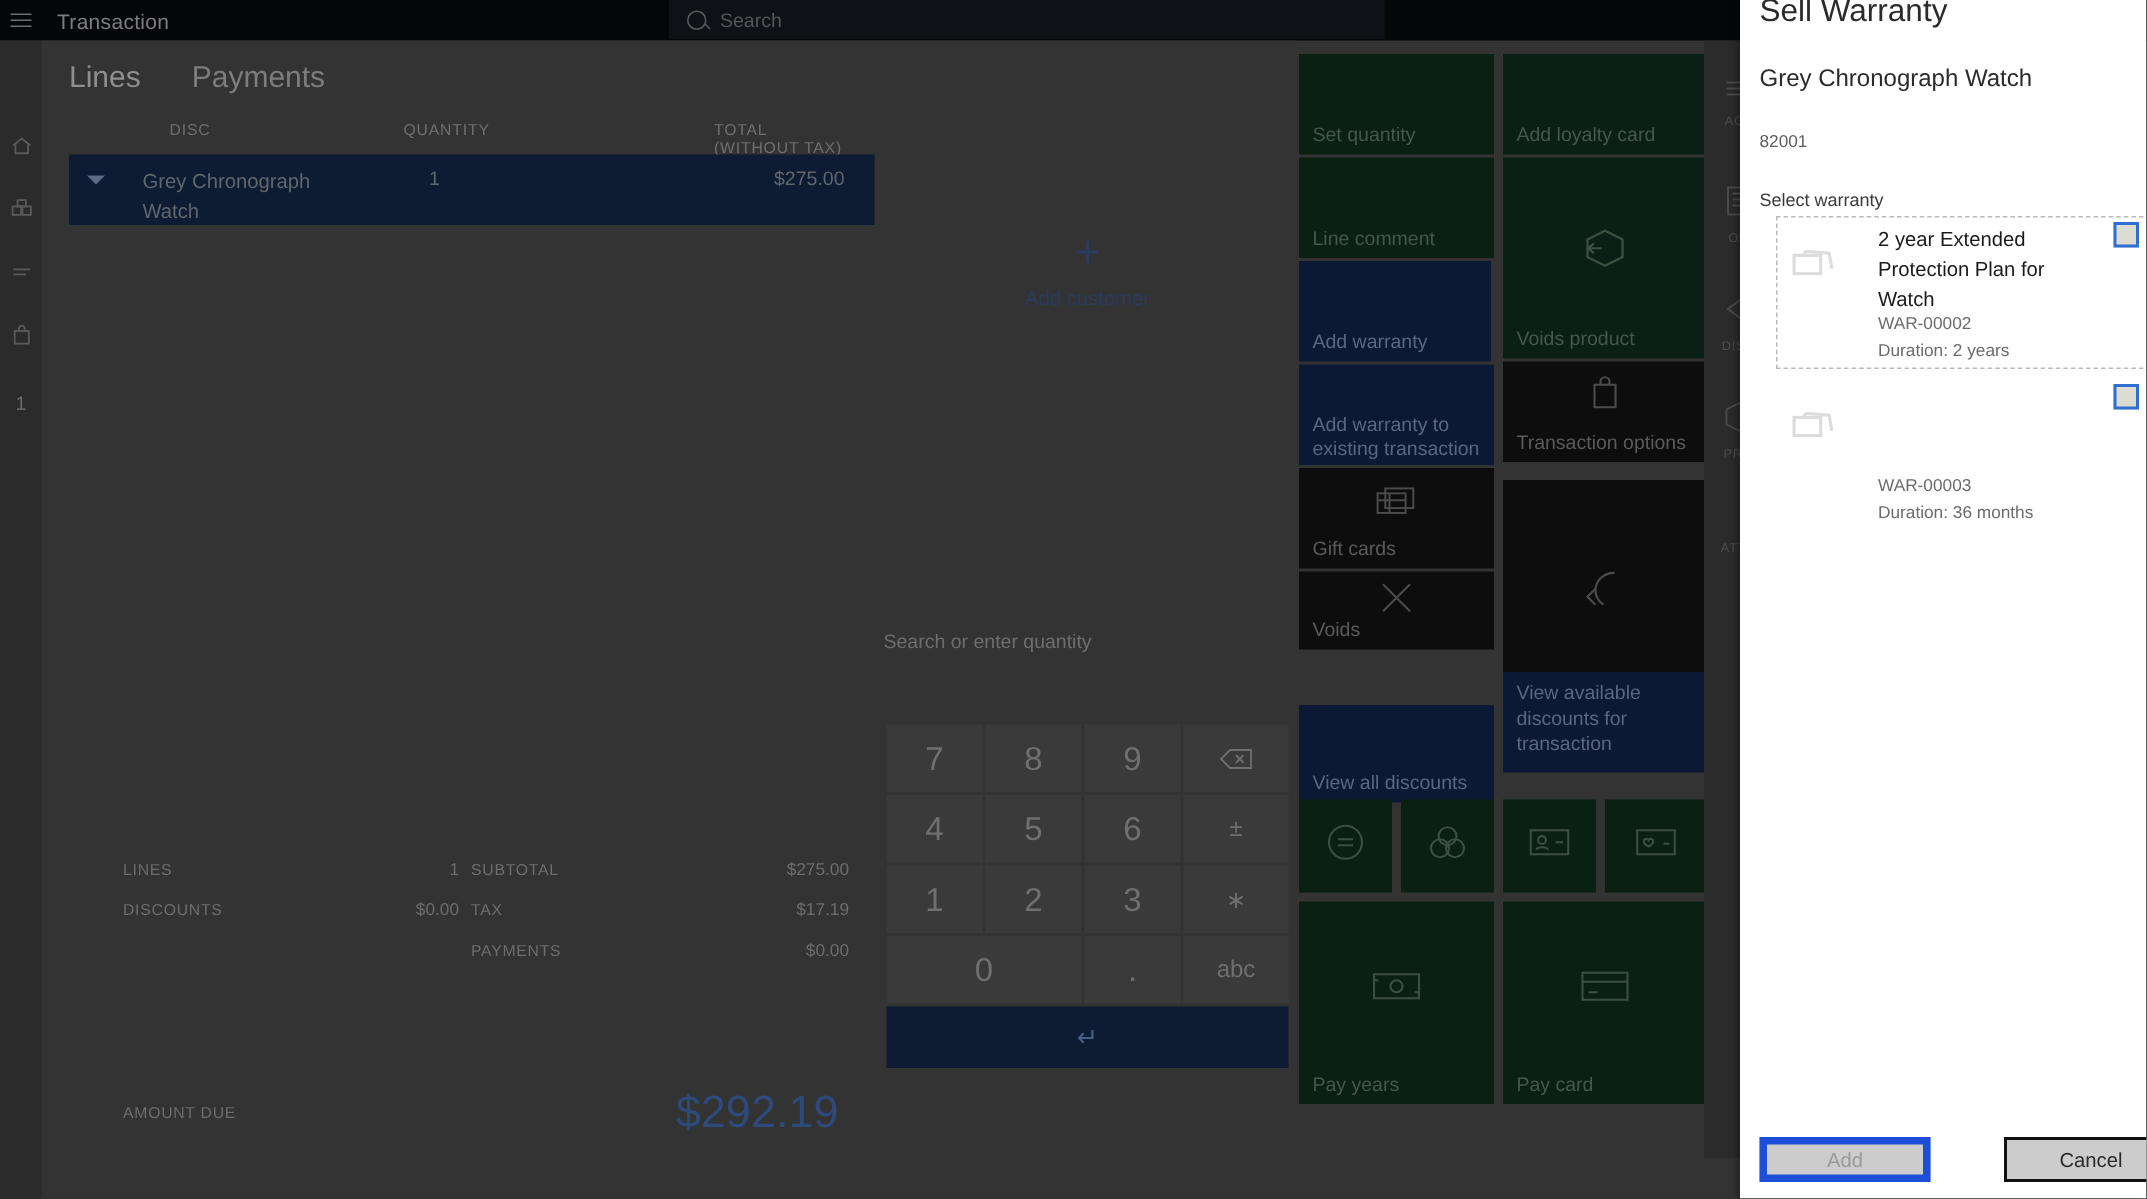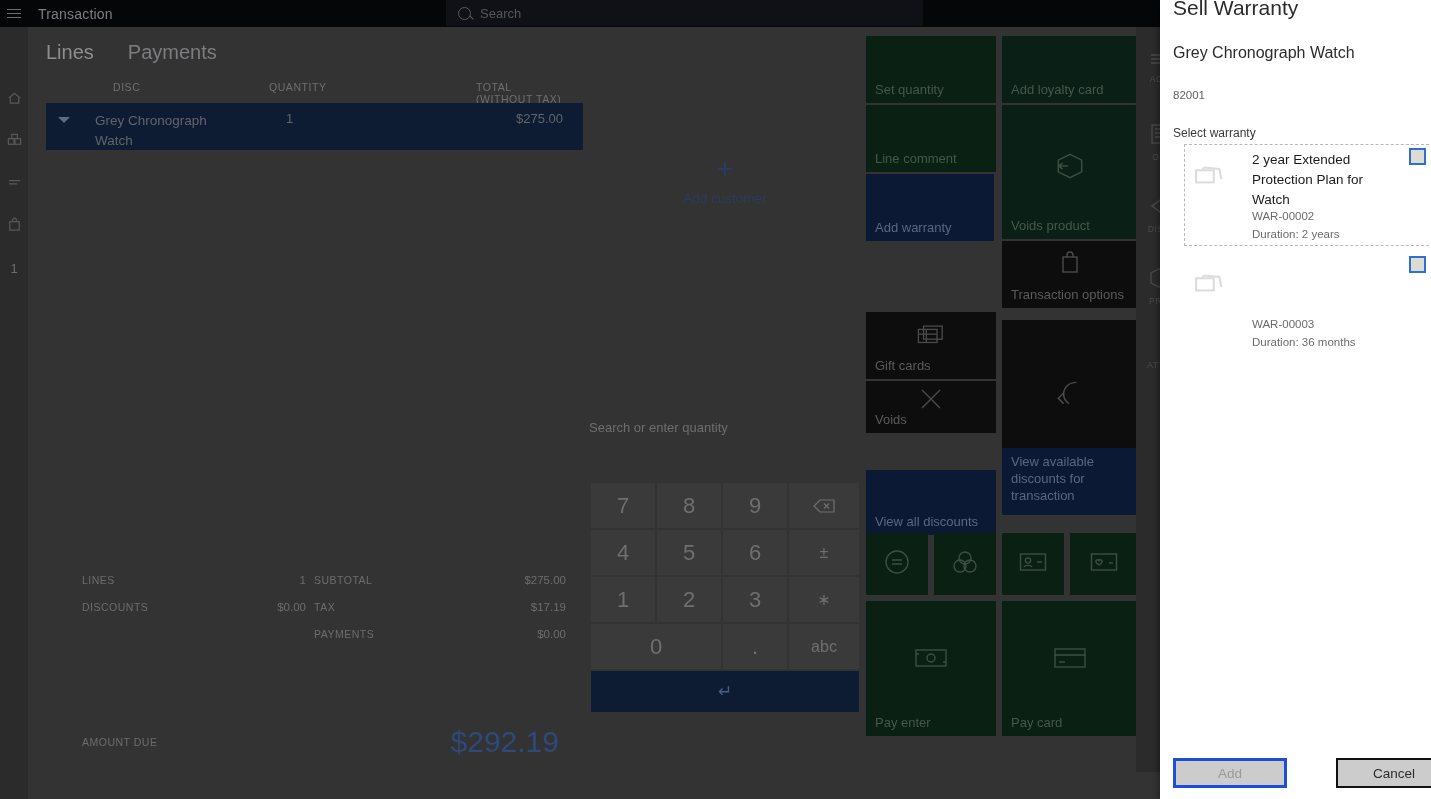--- a/index.html
+++ b/index.html
@@ -177,21 +177,21 @@
   .w-item .w-chk {
     position: absolute; right: 8px; top: 4px; width: 17px; height: 17px;
     border: 2px solid #2f6fd0; background: #dcdcd2;
   }
 
   .dlg-actions { position: absolute; left: 0; bottom: 11px; width: 271px; height: 30px; }
   .btn {
     position: absolute; height: 30px; display: flex; align-items: center;
     justify-content: center; font-size: 13.5px; font-weight: 300;
   }
-  .btn.add    { left: 13px;  width: 114px; background: #cccccc; color: #9a9a9a; border: 3px solid #1d4ed8; }
+  .btn.add    { left: 13px;  width: 114px; background: #cccccc; color: #9a9a9a; border: 5px solid #1d4ed8; }
   .btn.cancel { left: 176px; width: 116px; background: #cccccc; color: #2b2b2b; border: 2px solid #111111; }
 </style>
 </head>
 <body>
 
 <div id="app">
 
   <div class="pos-root">
 
     <div class="topbar">
@@ -338,20 +338,23 @@
               <path d="M14 16h-8M9 13l-3.5 3L9 19"></path>
             </svg>
         </span>
         <span class="tlabel">Voids product</span>
       </div>
 
       <div class="tile blue" style="left:0; top:138px; width:128px; height:67px">
         <span class="tlabel">Add warranty</span>
       </div>
 
+      <div class="tile blue" style="left:0; top:207px; width:130px; height:67px">
+        <span class="tlabel" style="bottom:3px; line-height:16px">Add warranty to existing transaction</span>
+      </div>
       <div class="tile black" style="left:136px; top:205px; width:135px; height:67px">
         <span class="ticon" style="top:36%">
           <svg width="26" height="26" viewBox="0 0 26 26">
               <rect x="6" y="7" width="14" height="15"></rect>
               <path d="M10 7V5a3 3 0 0 1 6 0v2"></path>
             </svg>
         </span>
         <span class="tlabel">Transaction options</span>
       </div>
 
@@ -428,21 +431,21 @@
       </div>
 
       <div class="tile green" style="left:0; top:565px; width:130px; height:135px">
         <span class="ticon" style="top:44%">
           <svg width="34" height="24" viewBox="0 0 34 24">
               <rect x="2" y="4" width="30" height="16"></rect>
               <circle cx="17" cy="12" r="4"></circle>
               <path d="M2 8h3M29 16h3"></path>
             </svg>
         </span>
-        <span class="tlabel">Pay enter</span>
+        <span class="tlabel">Pay years</span>
       </div>
       <div class="tile green" style="left:136px; top:565px; width:135px; height:135px">
         <span class="ticon" style="top:44%">
           <svg width="34" height="24" viewBox="0 0 34 24">
               <rect x="2" y="3" width="30" height="18"></rect>
               <path d="M2 9h30M6 16h6"></path>
             </svg>
         </span>
         <span class="tlabel">Pay card</span>
       </div>

